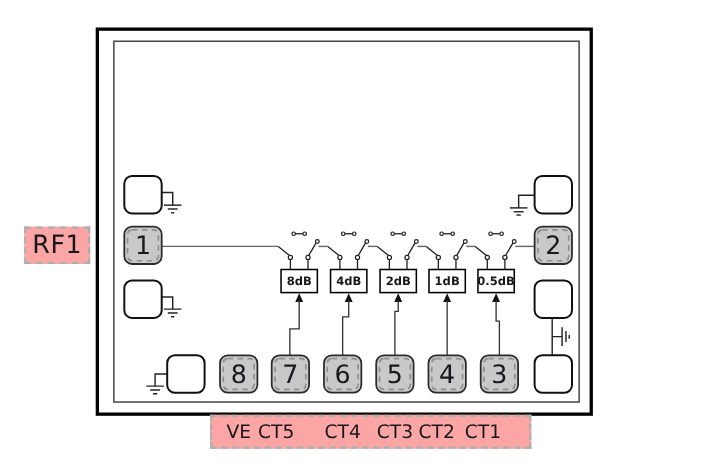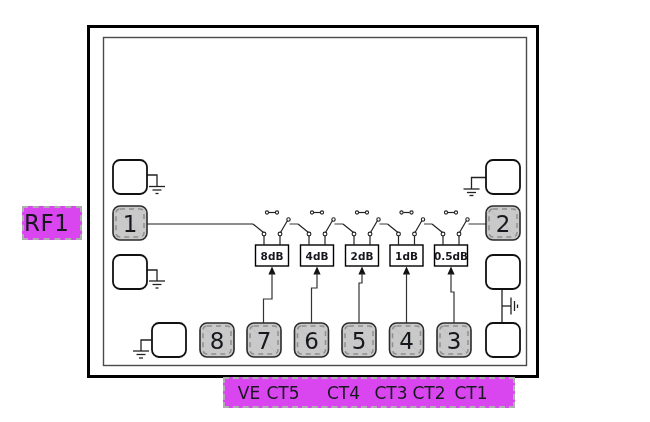--- a/index.html
+++ b/index.html
@@ -2,26 +2,26 @@
 <html><head>
 <meta charset="utf-8">
 <style>
   html,body{margin:0;padding:0;background:#ffffff;}
   .stage{
     position:relative;width:650px;height:422px;background:#ffffff;overflow:hidden;
     font-family:"DejaVu Sans","Liberation Sans",sans-serif;
   }
   .stage svg{position:absolute;left:0;top:0;}
   .label-box{
-    position:absolute;box-sizing:border-box;border:2px dashed #aeaeae;background:#d946ef;
-    display:flex;align-items:center;justify-content:flex-start;
+    position:absolute;box-sizing:border-box;border:2px dashed #aeaeae;background:#fca5a5;
+    display:flex;align-items:center;justify-content:center;
     color:#16181d;
   }
   .port-label{font-size:23px;letter-spacing:0.5px;}
-  .ctl-box{font-size:17px;margin-left:32px;}
+  .ctl-box{font-size:17px;}
   .ctl-box span{
     position:absolute;top:50%;transform:translate(-50%,-50%);
     white-space:nowrap;color:#16181d;
   }
   text{fill:#16181d;}
   .blk-label{font-size:10.5px;font-weight:bold;}
   .pad-num{font-size:23px;}
 </style>
 </head>
 <body>

